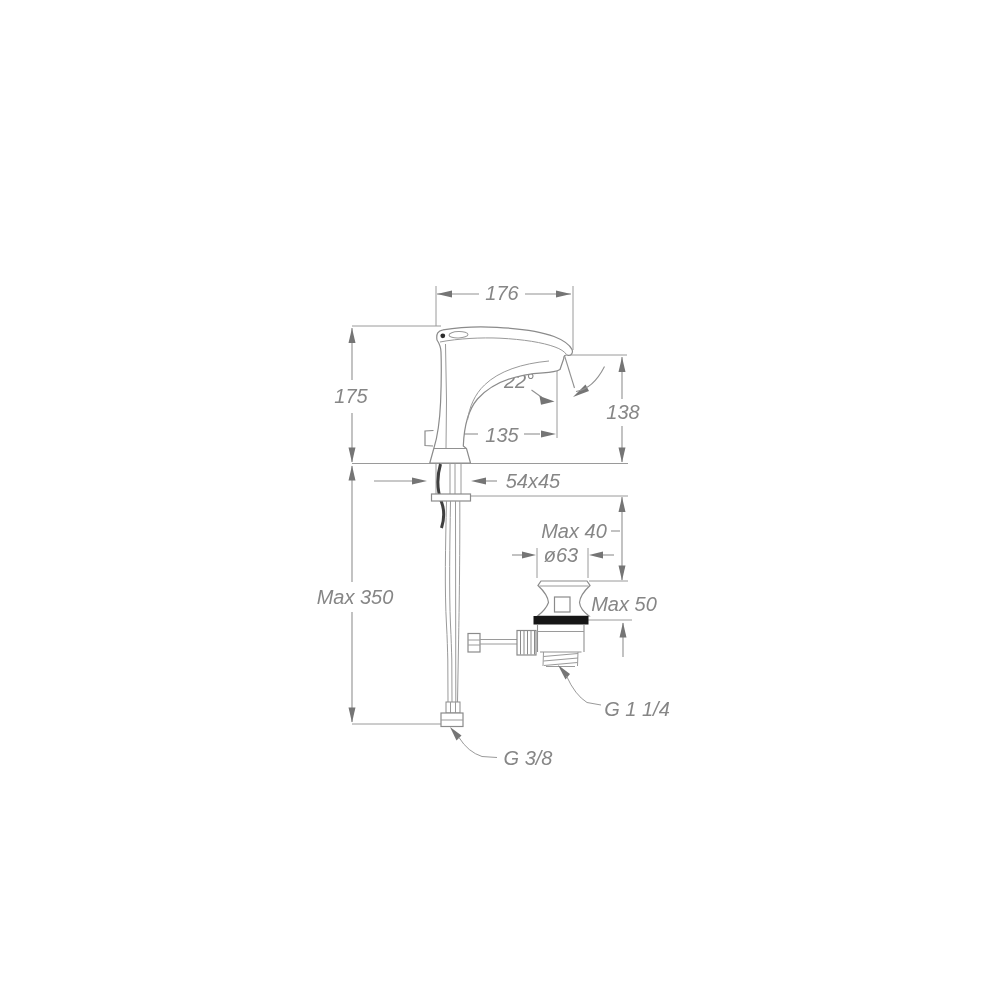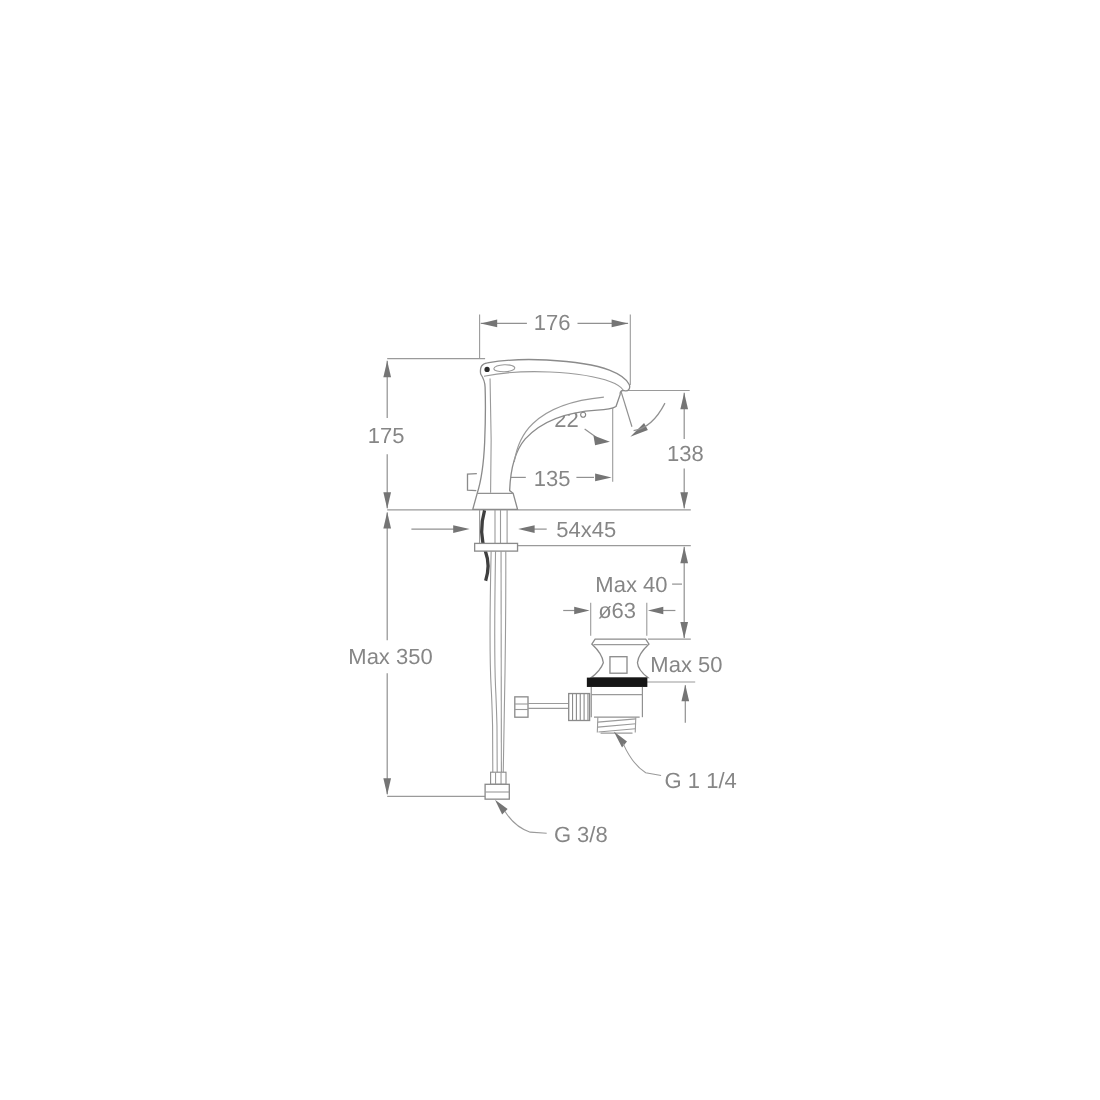--- a/index.html
+++ b/index.html
@@ -1,17 +1,17 @@
 <!DOCTYPE html>
 <html><head>
 <meta charset="utf-8">
 <style>
   html,body{margin:0;padding:0;background:#fff;}
   .canvas{position:relative;width:1000px;height:1000px;background:#ffffff;overflow:hidden;
-          font-family:"Liberation Sans", sans-serif;}
+          font-family:"Liberation Sans", sans-serif;font-style:italic;}
   svg{display:block;}
   .ln{stroke:#919191;stroke-width:1.1;fill:none;}
   .ln-thin{stroke:#9a9a9a;stroke-width:1;fill:none;}
   .body-fill{fill:#ffffff;stroke:#8b8b8b;stroke-width:1.2;}
   .arr{fill:#757575;stroke:none;}
   .dim-text{font-family:"Liberation Sans", sans-serif;font-size:20px;fill:#868686;}
   .gasket{fill:#161616;stroke:none;}
   .hose-dark{stroke:#3f3f3f;stroke-width:3;fill:none;}
   .hatch{stroke:#8b8b8b;stroke-width:1;fill:none;}
 </style>

